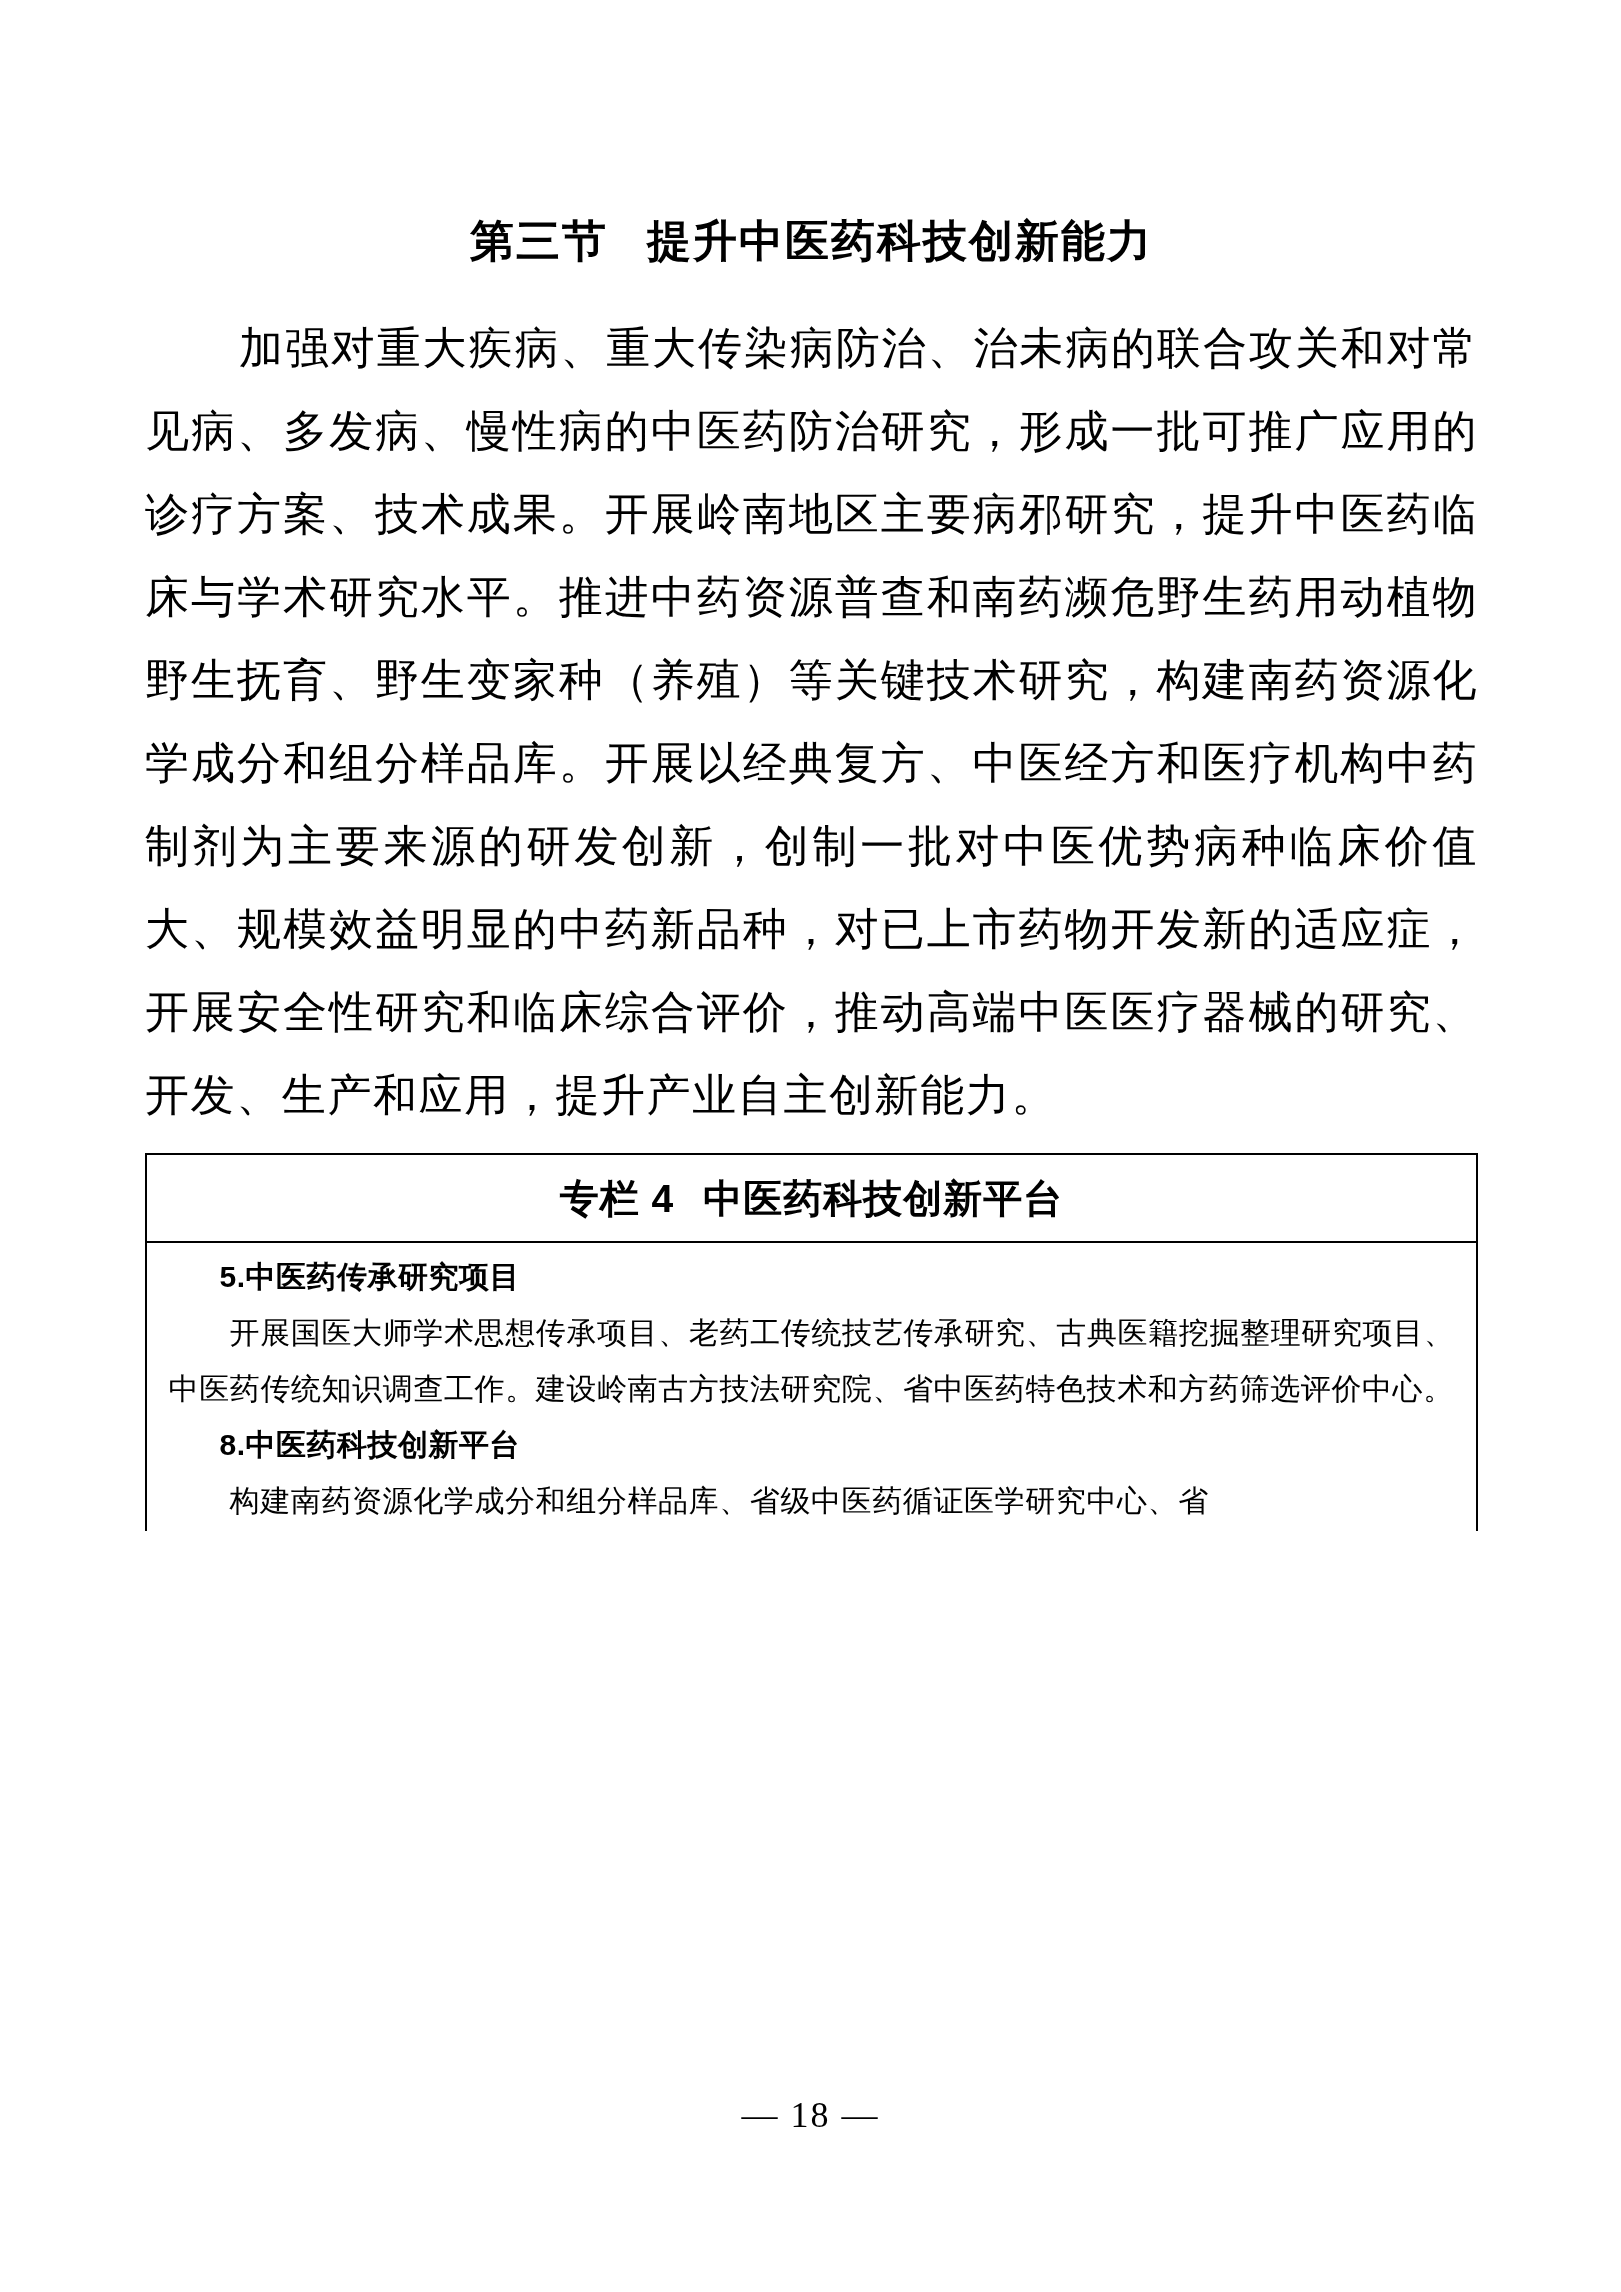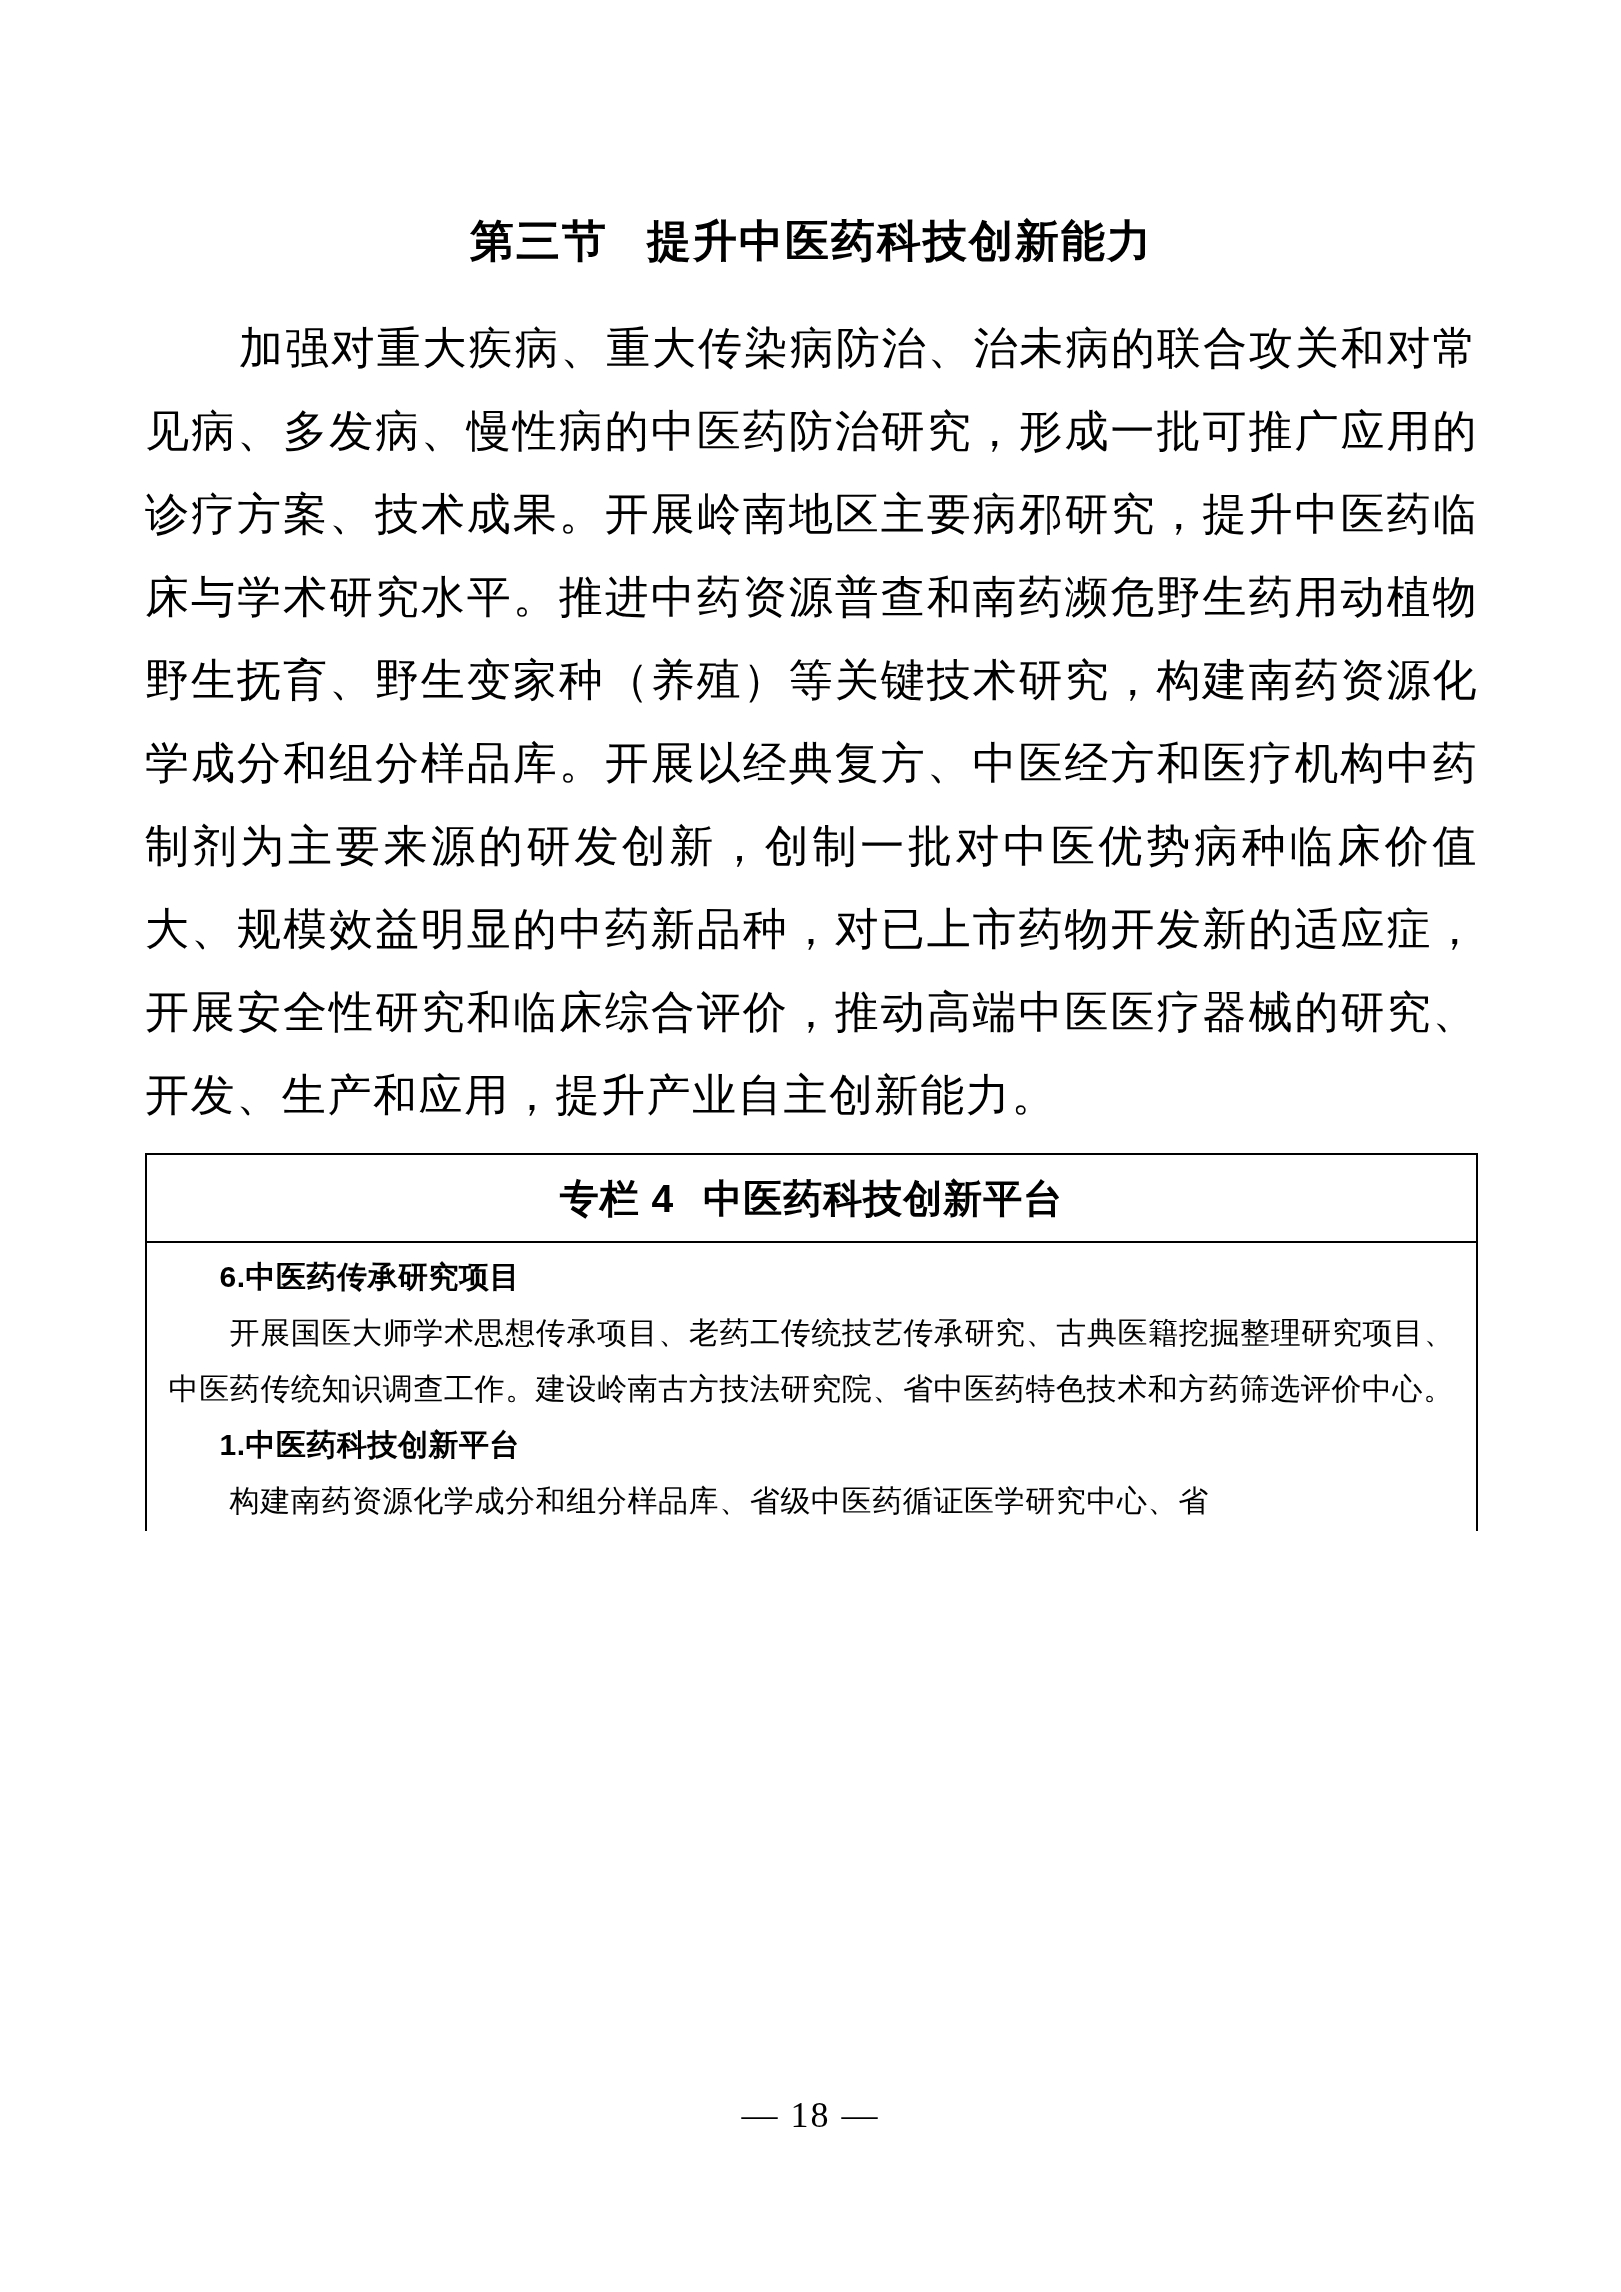--- a/index.html
+++ b/index.html
@@ -121,23 +121,23 @@
       <span>第三节</span><span class="gap"></span><span>提升中医药科技创新能力</span>
     </h2>
 
     <p class="para indent">加强对重大疾病、重大传染病防治、治未病的联合攻关和对常见病、多发病、慢性病的中医药防治研究，形成一批可推广应用的诊疗方案、技术成果。开展岭南地区主要病邪研究，提升中医药临床与学术研究水平。推进中药资源普查和南药濒危野生药用动植物野生抚育、野生变家种（养殖）等关键技术研究，构建南药资源化学成分和组分样品库。开展以经典复方、中医经方和医疗机构中药制剂为主要来源的研发创新，创制一批对中医优势病种临床价值大、规模效益明显的中药新品种，对已上市药物开发新的适应症，开展安全性研究和临床综合评价，推动高端中医医疗器械的研究、开发、生产和应用，提升产业自主创新能力。</p>
 
     <div class="callout">
       <div class="callout-title">
         <span>专栏 4</span><span class="gap"></span><span>中医药科技创新平台</span>
       </div>
       <div class="callout-body">
-        <p class="item-title">6.中医药传承研究项目</p>
+        <p class="item-title">5.中医药传承研究项目</p>
         <p class="item-text">开展国医大师学术思想传承项目、老药工传统技艺传承研究、古典医籍挖掘整理研究项目、中医药传统知识调查工作。建设岭南古方技法研究院、省中医药特色技术和方药筛选评价中心。</p>
-        <p class="item-title">1.中医药科技创新平台</p>
+        <p class="item-title">8.中医药科技创新平台</p>
         <p class="item-text">构建南药资源化学成分和组分样品库、省级中医药循证医学研究中心、省</p>
       </div>
     </div>
 
   </div>
 
   <div class="page-number">— 18 —</div>
 
 </div>
 

